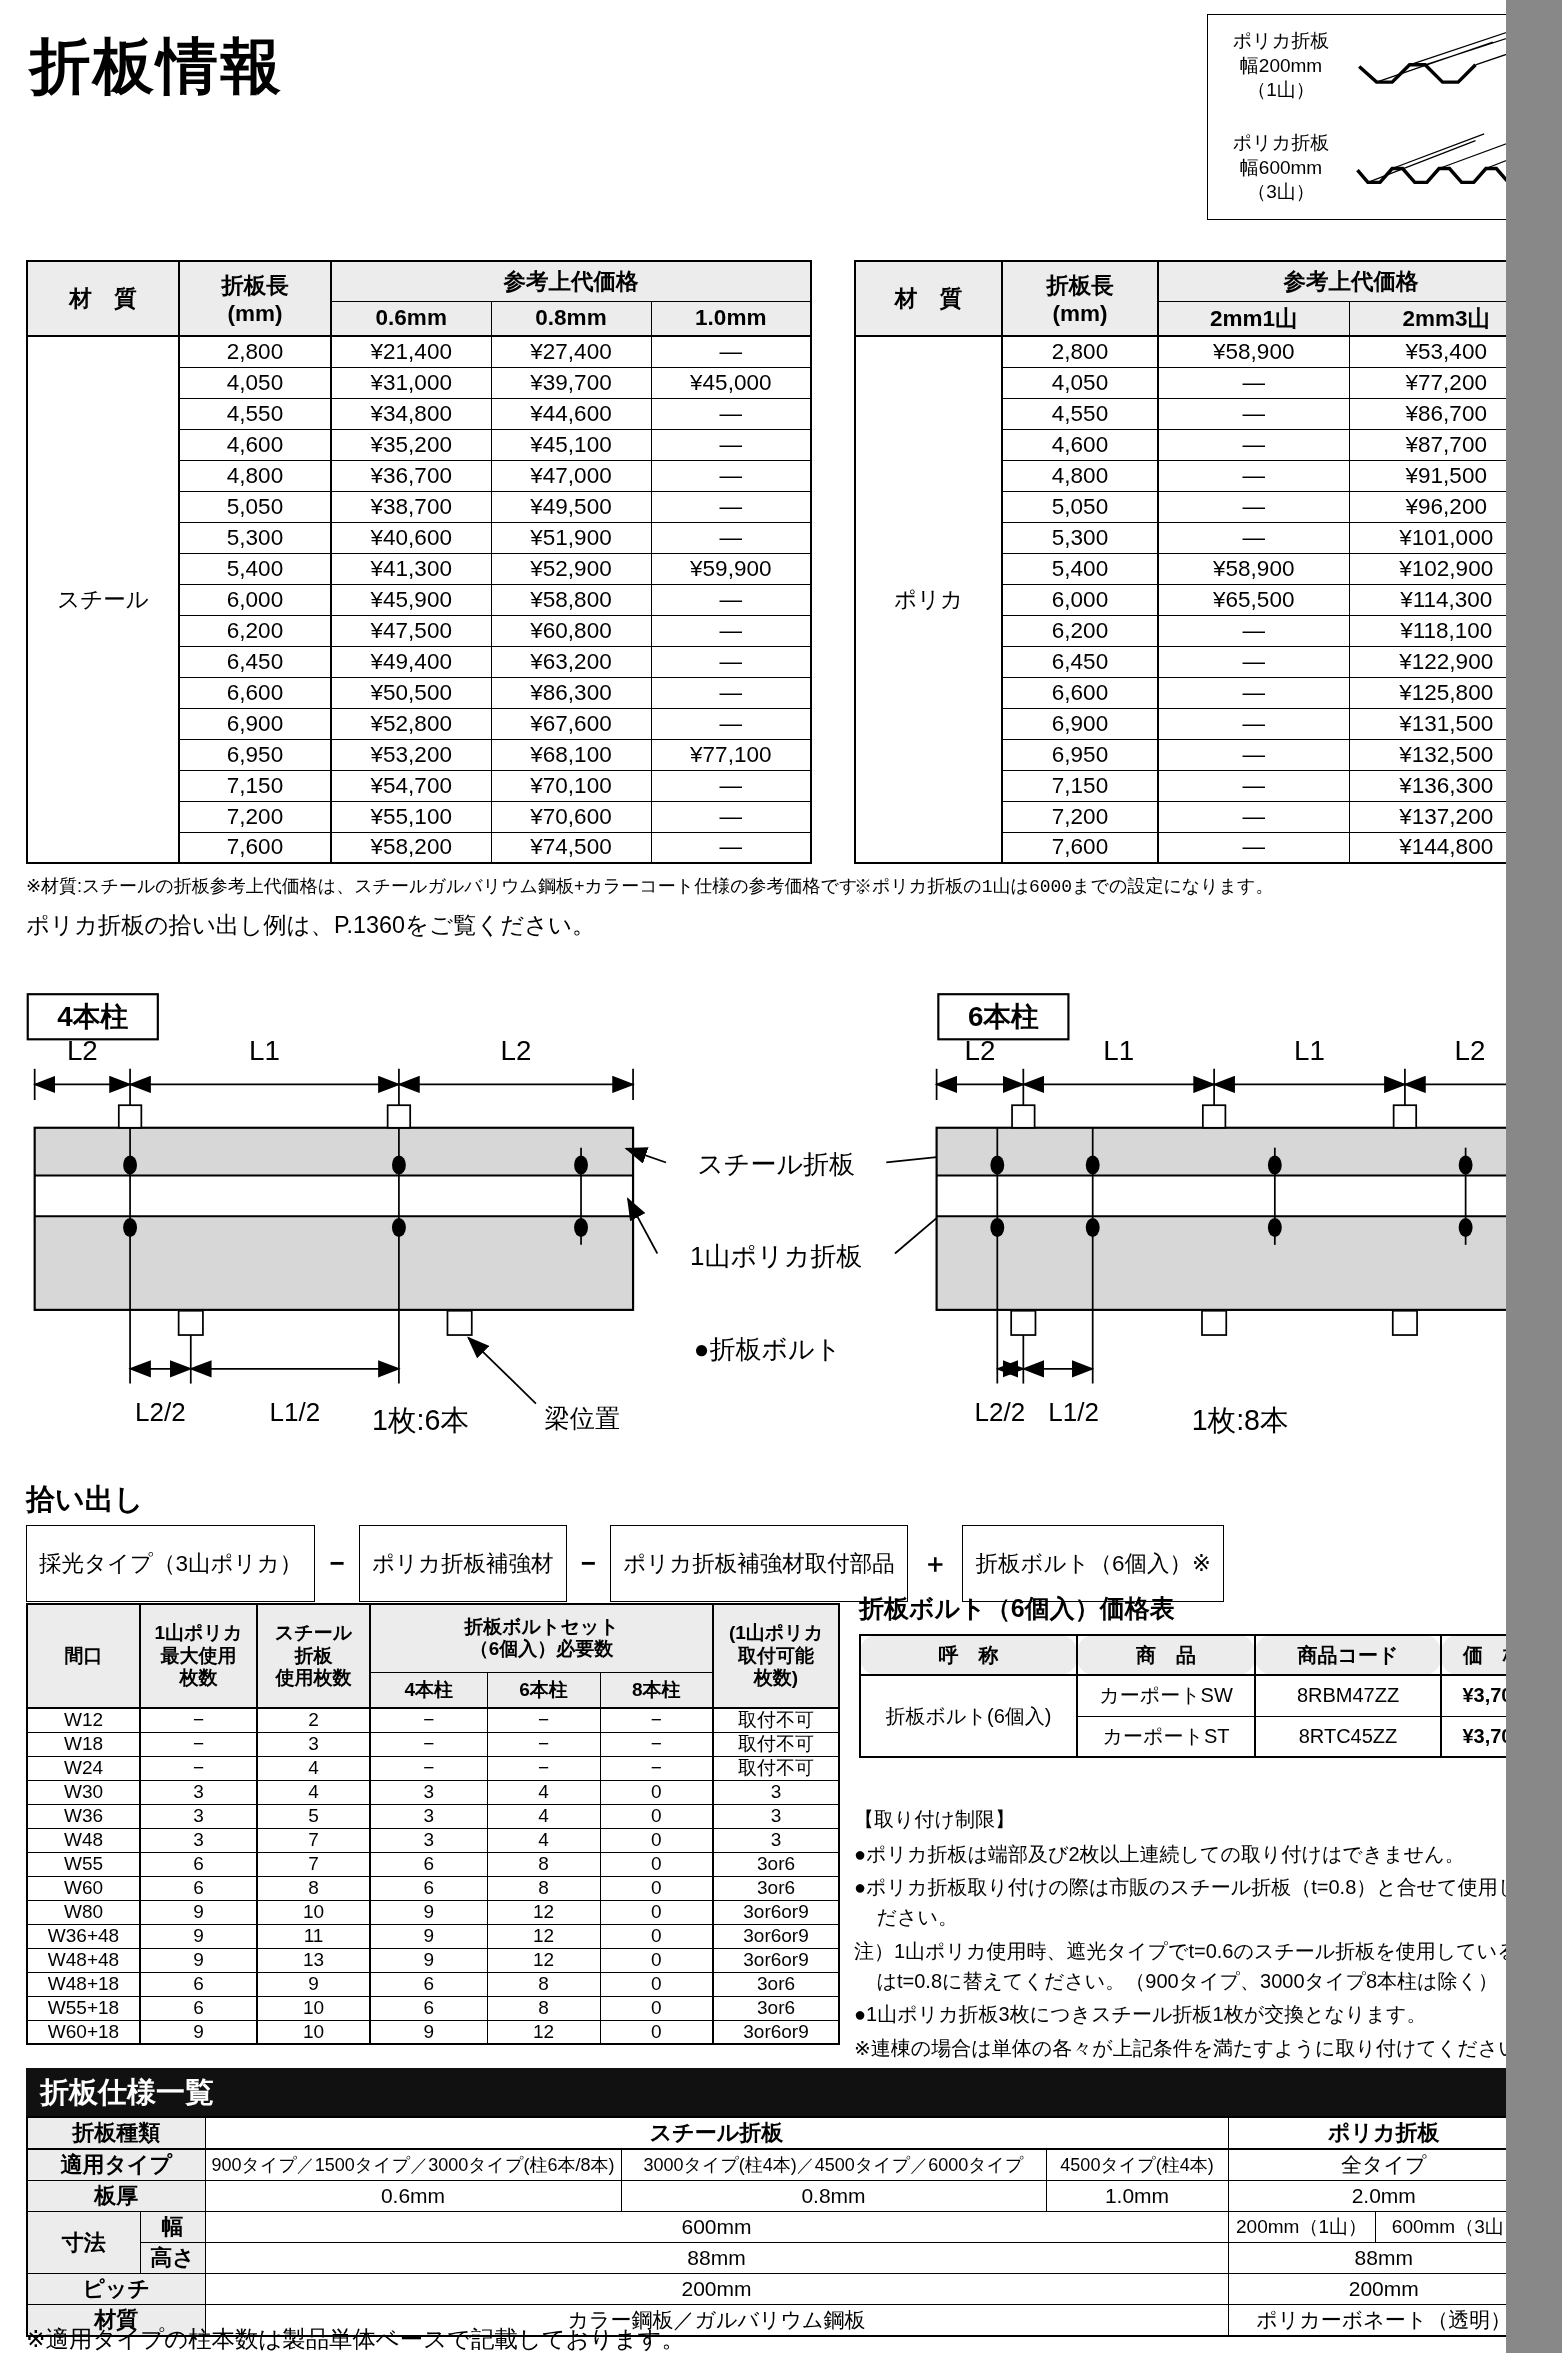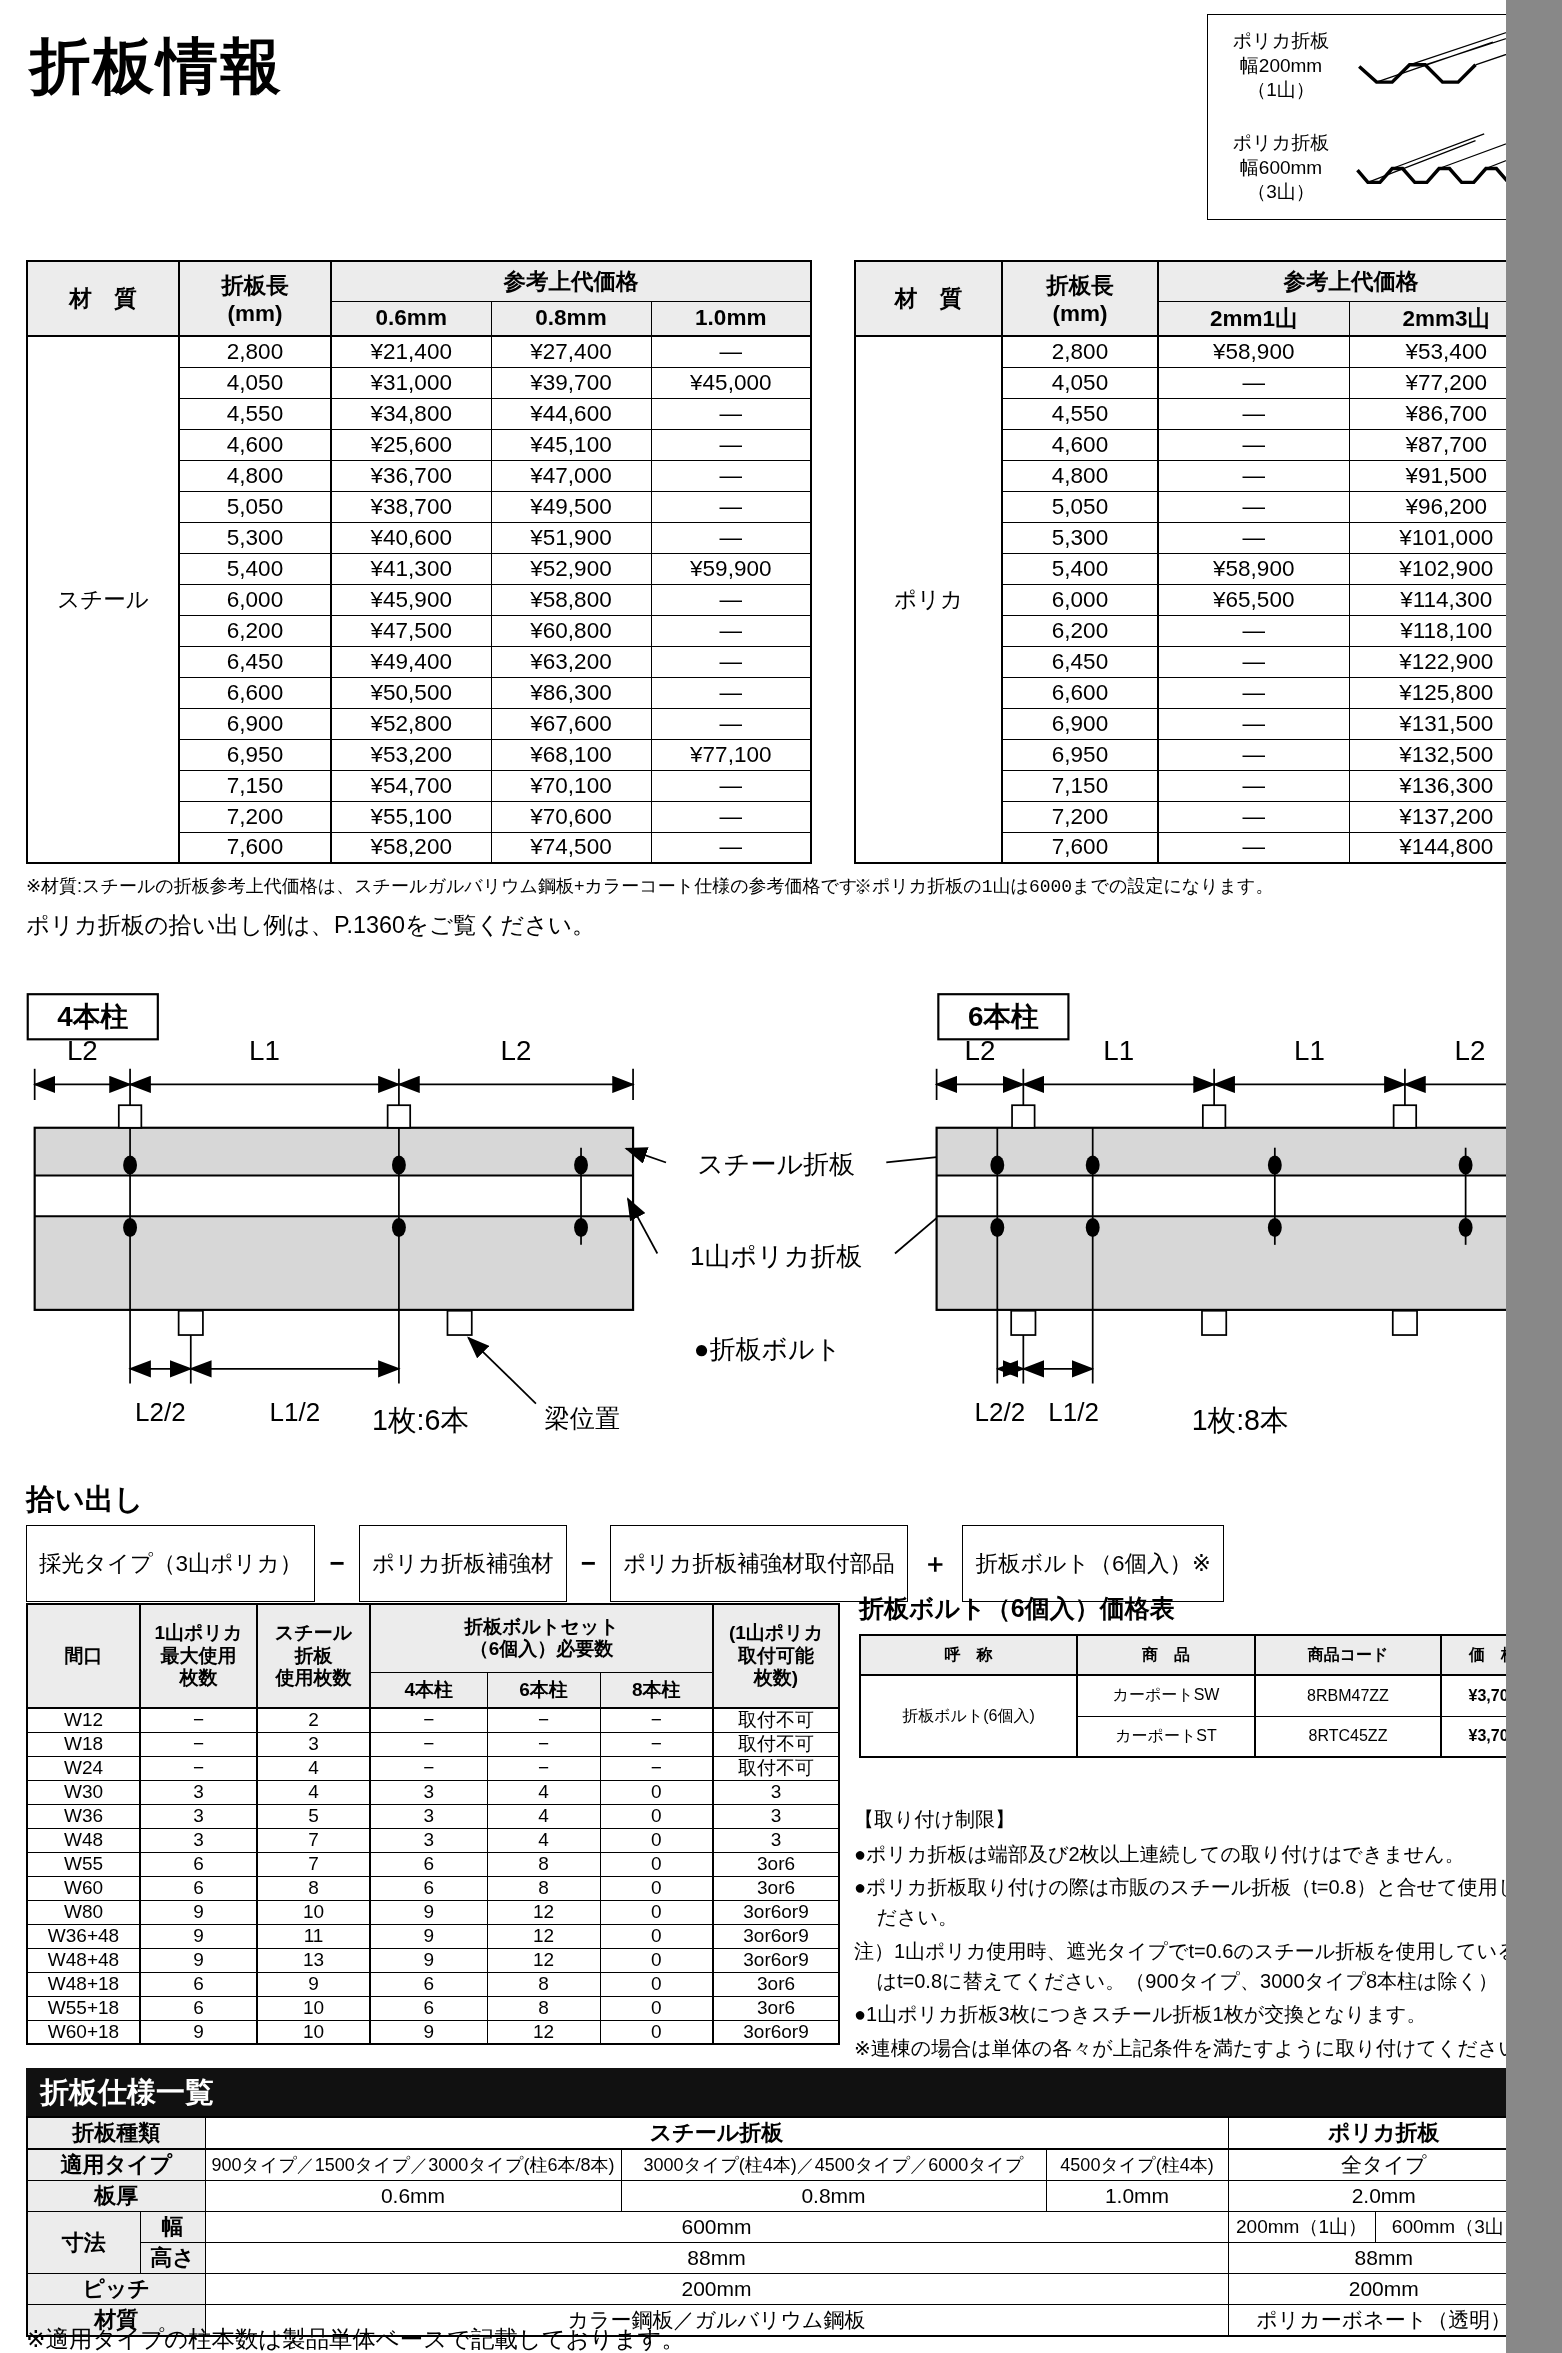--- a/index.html
+++ b/index.html
@@ -28,21 +28,21 @@
   .note{font-size:18px;}
   .bigline{font-size:23.4px;}
   
   .fbox{display:inline-block;border:1.7px solid #000;padding:22px 12px;font-size:22.5px;vertical-align:middle;}
   .fop{display:inline-block;font-size:26px;font-weight:bold;margin:0 10.4px;vertical-align:middle;}
   
   .count th,.count td{font-size:19px;line-height:1.18;}
   .count thead tr.h1{height:68px;} .count thead tr.h2{height:36px;}
   .count tbody tr{height:24px;}
   
-  .bolt th,.bolt td{font-size:16px;}
+  .bolt th,.bolt td{font-size:20px;border-radius:17px;}
   .bolt thead tr{height:40px;}
   .bolt tbody tr{height:41px;}
   
   .restr{font-size:20px;line-height:1.5;}
   .restr p{margin:3.5px 0;padding-left:22.5px;text-indent:-22.5px;}
   .restr .rtitle{padding-left:0;text-indent:0;margin-bottom:5.2px;}
   
   .band{left:26px;top:2068px;width:1537px;height:48px;background:#111;color:#fff;
         font-size:29px;font-weight:bold;line-height:48px;padding-left:14px;box-sizing:border-box;}
   .spec td{border:1.7px solid #000;font-size:21px;text-align:center;padding:0;}
@@ -127,21 +127,21 @@
         <tr>
         <td class="mat"></td>
         <td class="len bl3">4,550</td>
         <td class="val bl3">¥34,800</td>
         <td class="val">¥44,600</td>
         <td class="val dash">—</td>
       </tr>
         <tr>
         <td class="mat"></td>
         <td class="len bl3">4,600</td>
-        <td class="val bl3">¥25,600</td>
+        <td class="val bl3">¥35,200</td>
         <td class="val">¥45,100</td>
         <td class="val dash">—</td>
       </tr>
         <tr>
         <td class="mat"></td>
         <td class="len bl3">4,800</td>
         <td class="val bl3">¥36,700</td>
         <td class="val">¥47,000</td>
         <td class="val dash">—</td>
       </tr>

